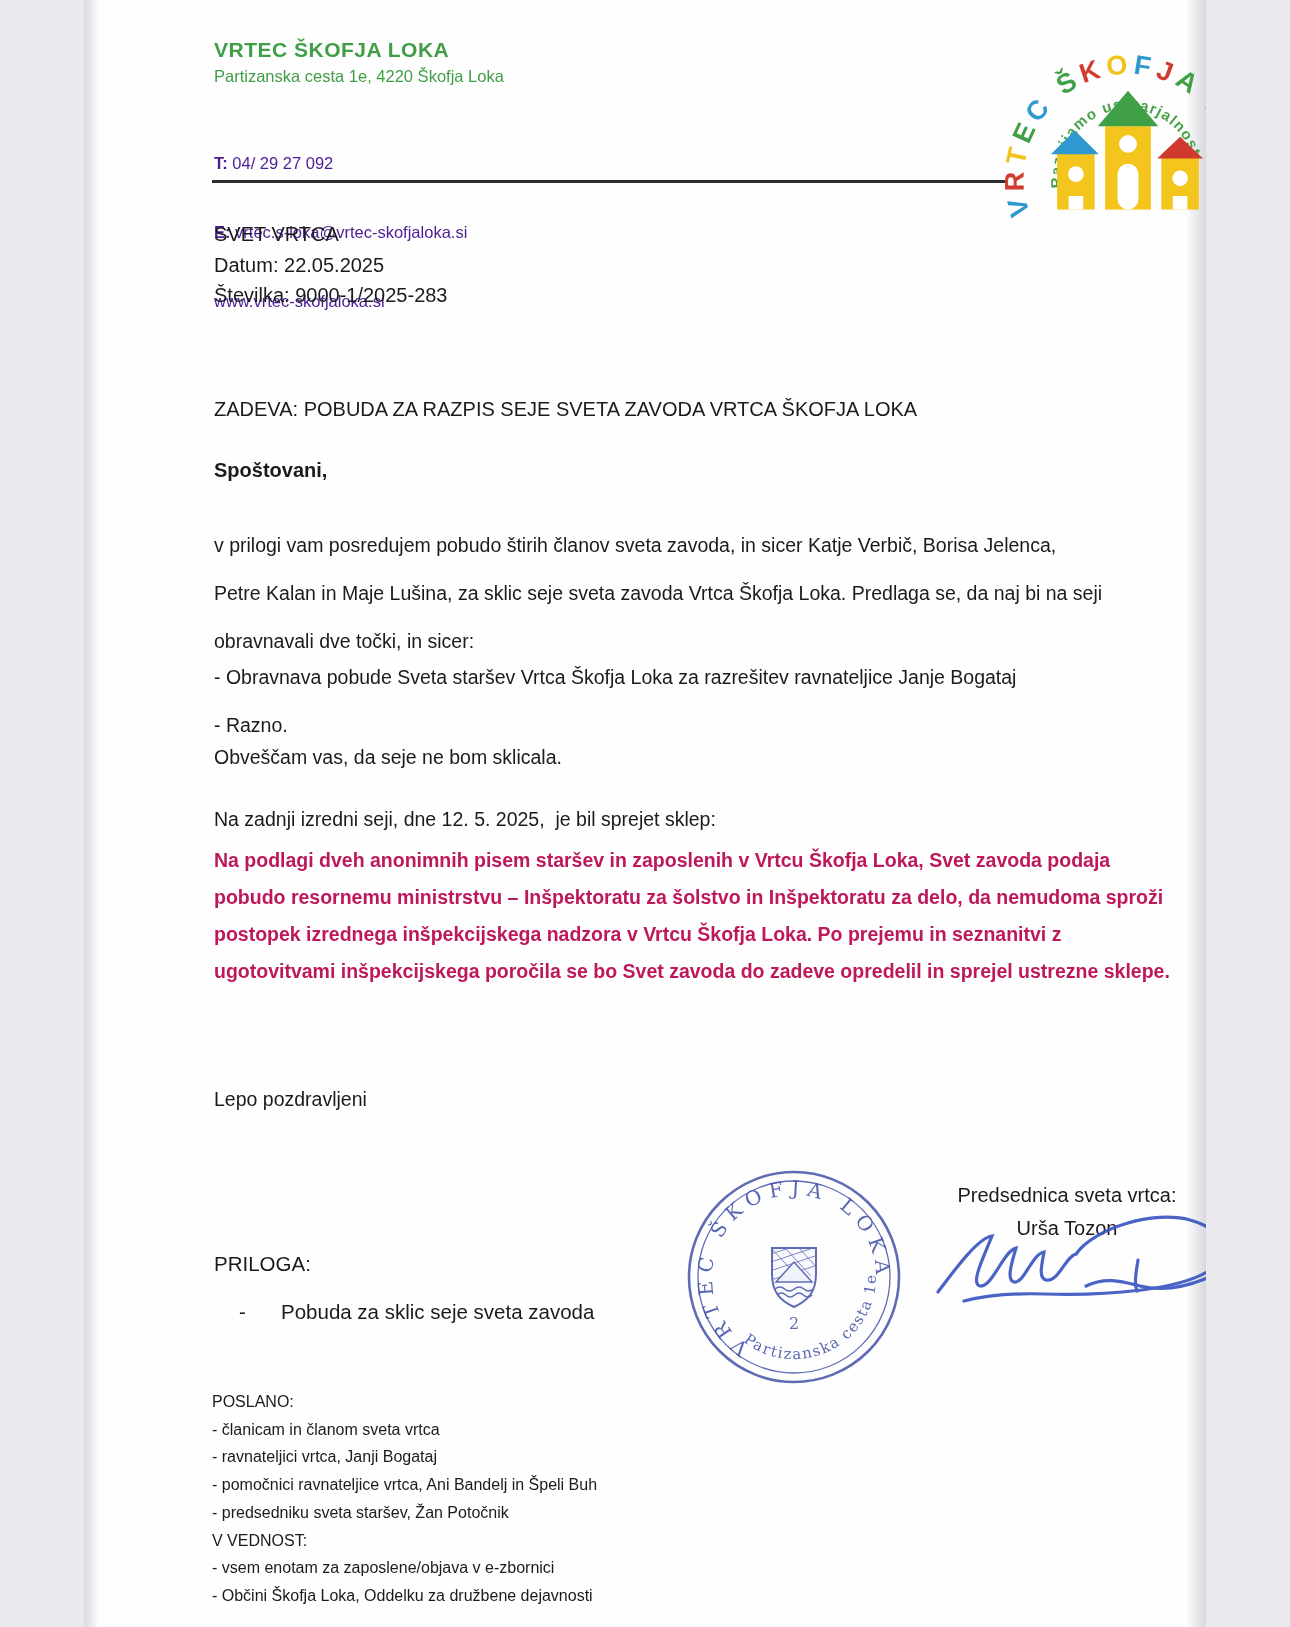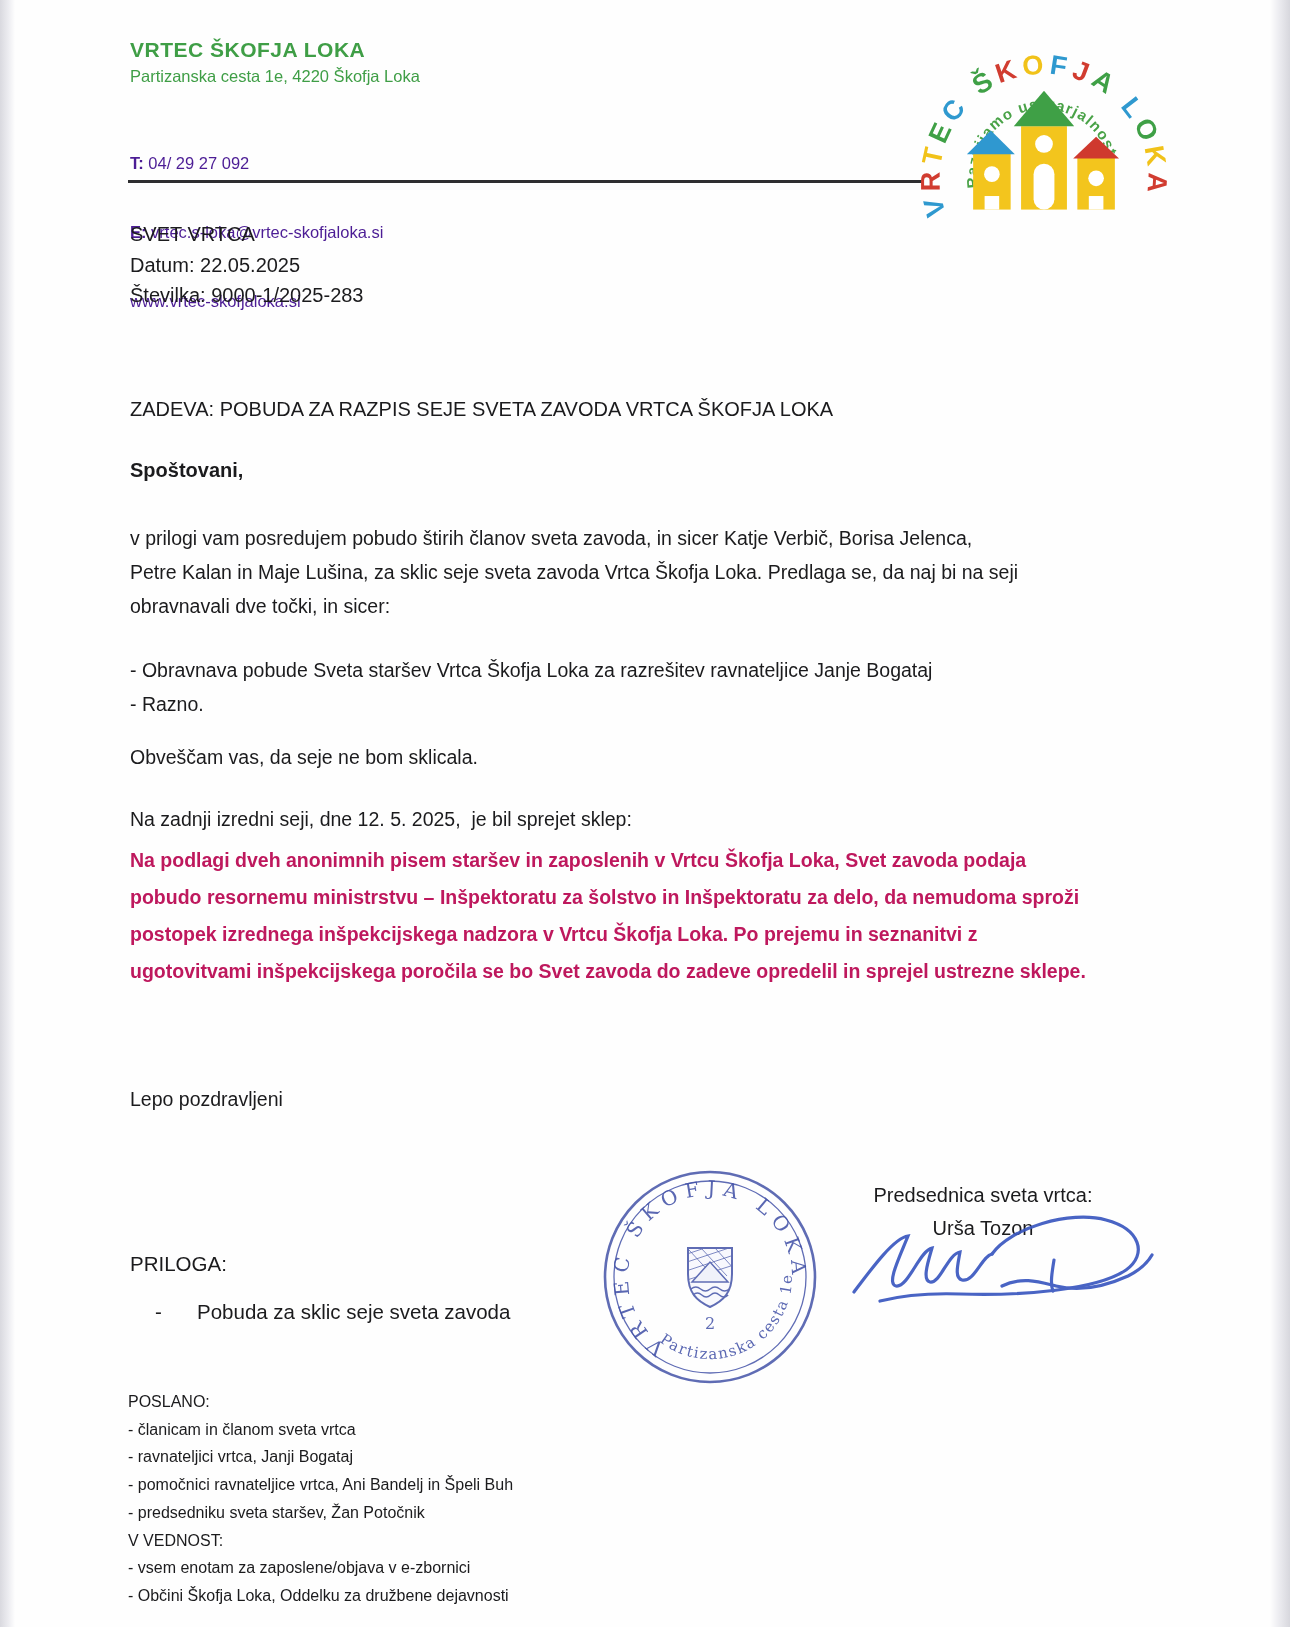--- a/index.html
+++ b/index.html
@@ -1,36 +1,36 @@
 <!DOCTYPE html>
 <html><head>
 <meta charset="utf-8">
 <style>
   html,body{margin:0;padding:0;background:#e9e9ee;}
   .page{
-    position:relative;width:1290px;height:1627px;margin:0 auto;
+    position:relative;width:1122px;height:1627px;margin:0 auto;
     background:#fefefe;overflow:hidden;
     font-family:"Liberation Sans",sans-serif;color:#1b1b1d;
   }
   .edge-l{position:absolute;left:0;top:0;width:15px;height:100%;
     background:linear-gradient(to right,#d9d9df,#eeeef2 60%,#fefefe);}
   .edge-r{position:absolute;right:0;top:0;width:20px;height:100%;
     background:linear-gradient(to left,#d7d7dd,#eeeef2 60%,#fefefe);}
   .abs{position:absolute;}
   
   .org-name{left:130px;top:38px;font-size:21px;font-weight:bold;letter-spacing:.5px;}
   .org-addr{left:130px;top:67px;font-size:16.5px;}
   .contacts{left:130px;top:106px;font-size:16.5px;line-height:23px;white-space:pre;}
   .contacts b{font-weight:bold;}
   .rule{left:128px;top:180px;width:795px;height:2.5px;background:#2e2e30;}
   
   .meta{left:130px;top:219px;font-size:20px;line-height:30.5px;white-space:pre-line;}
   .subject{left:130px;top:398px;font-size:20px;}
   .salutation{left:130px;top:459px;font-size:20px;font-weight:bold;}
-  .para{left:130px;width:1020px;font-size:19.5px;line-height:34px;white-space:pre-line;}
+  .para{left:130px;width:1020px;font-size:19.5px;line-height:48px;white-space:pre-line;}
   .intro{top:521px;}
   .agenda{top:653px;}
   .notice{left:130px;top:746px;font-size:19.5px;}
   .session{left:130px;top:808px;font-size:19.5px;white-space:pre-wrap;}
   .resolution{left:130px;top:842px;width:1040px;font-size:19.5px;font-weight:bold;
     line-height:37px;white-space:pre-line;color:#be185d;}
   .closing{left:130px;top:1021px;font-size:19.5px;}
   .farewell{left:130px;top:1088px;font-size:19.5px;}
   
   .sig-block{left:858px;top:1179px;width:250px;text-align:center;font-size:20px;line-height:33px;}

